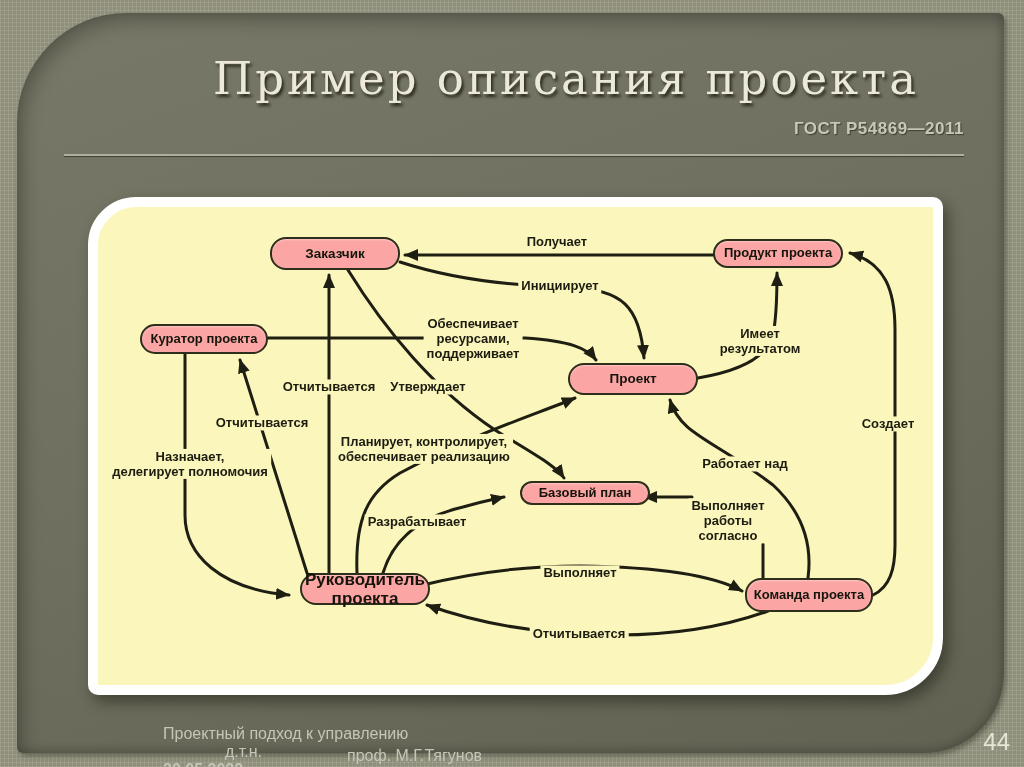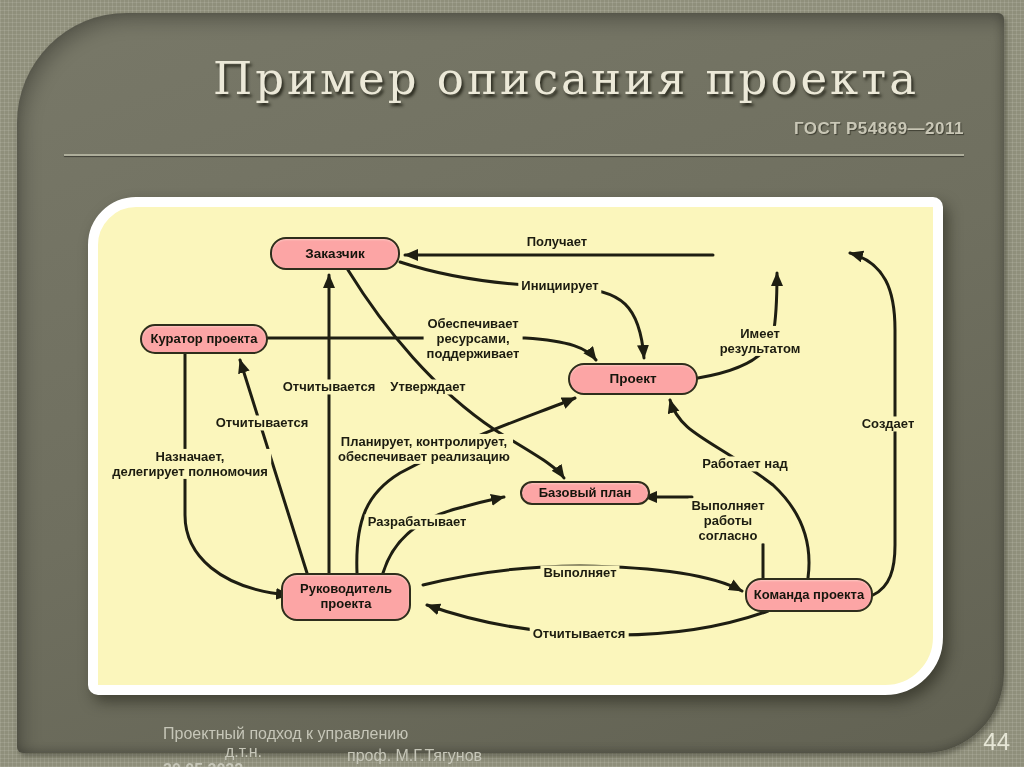--- a/index.html
+++ b/index.html
@@ -104,24 +104,25 @@
     <div class="lbl" style="left:319px;top:315px">Разрабатывает</div>
     <div class="lbl" style="left:630px;top:314px">
       <div>Выполняет</div>
       <div>работы</div>
       <div>согласно</div>
     </div>
     <div class="lbl" style="left:482px;top:366px">Выполняет</div>
     <div class="lbl" style="left:481px;top:427px">Отчитывается</div>
 
     <div class="node" style="left:172px;top:30px;width:130px;height:33px">Заказчик</div>
+    <div class="node" style="left:615px;top:32px;width:130px;height:29px;font-size:13px">Продукт проекта</div>
     <div class="node" style="left:42px;top:117px;width:128px;height:30px;font-size:13px">Куратор проекта</div>
     <div class="node" style="left:470px;top:156px;width:130px;height:32px">Проект</div>
     <div class="node" style="left:422px;top:274px;width:130px;height:24px;font-size:13px">Базовый план</div>
-    <div class="node" style="left:183px;top:366px;width:130px;height:48px;font-size:13px">
+    <div class="node" style="left:202px;top:366px;width:130px;height:32px;font-size:17px">
       <div>Руководитель</div>
       <div>проекта</div>
     </div>
     <div class="node" style="left:647px;top:371px;width:128px;height:34px;font-size:13px">Команда проекта</div>
   </div>
 
   <div class="footer-line1">
     <span>Проектный подход к управлению</span>
     <span class="footer-degree">д.т.н.</span>
     <span class="footer-date">30.05.2022</span>

